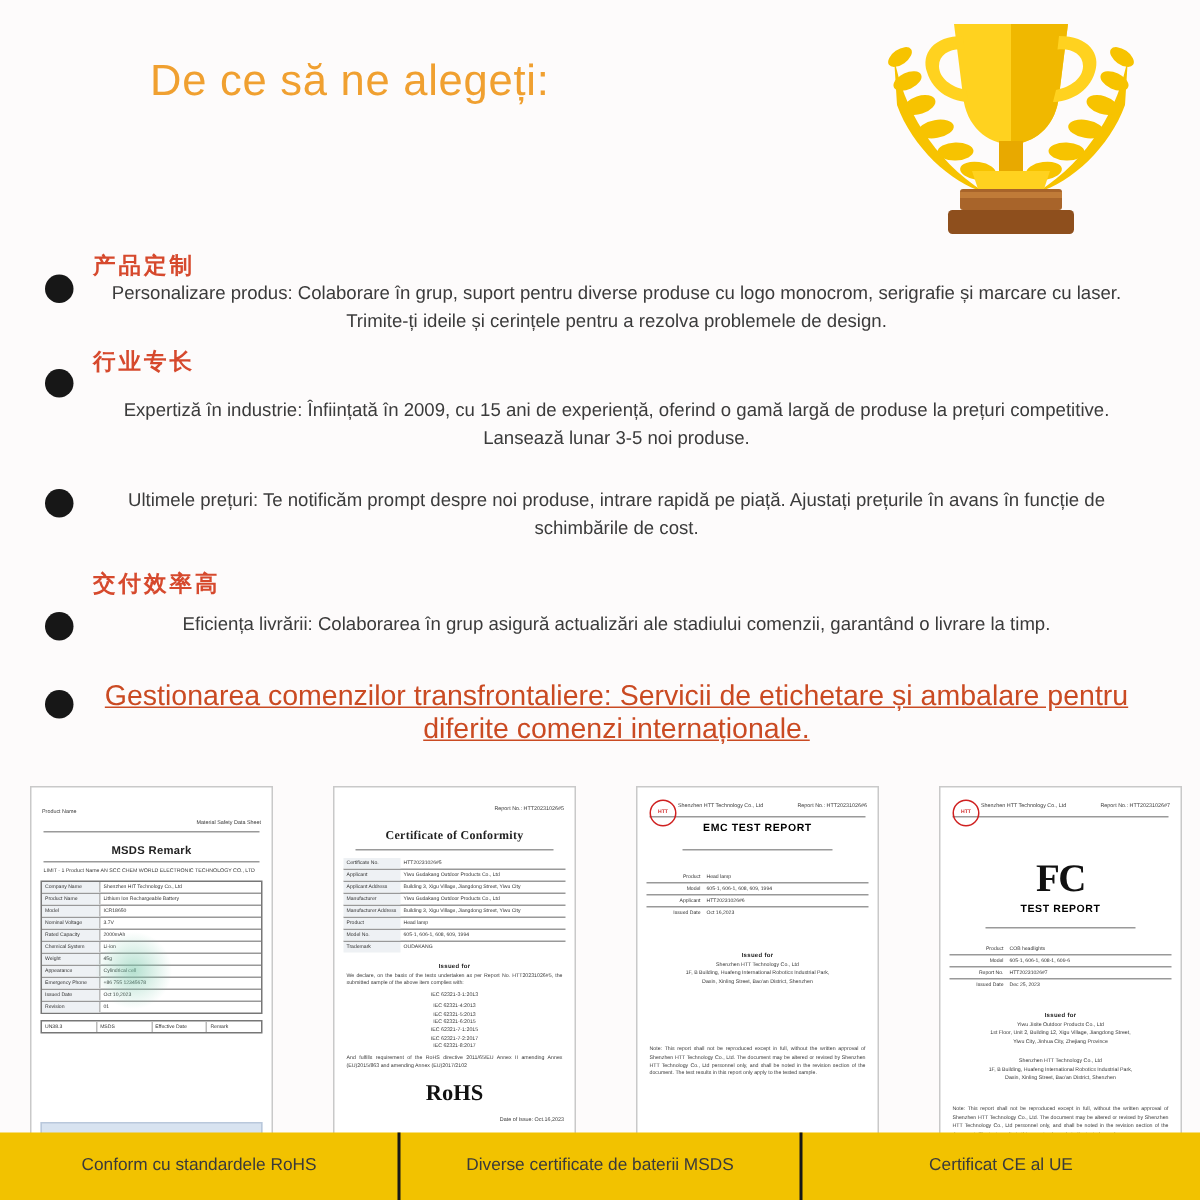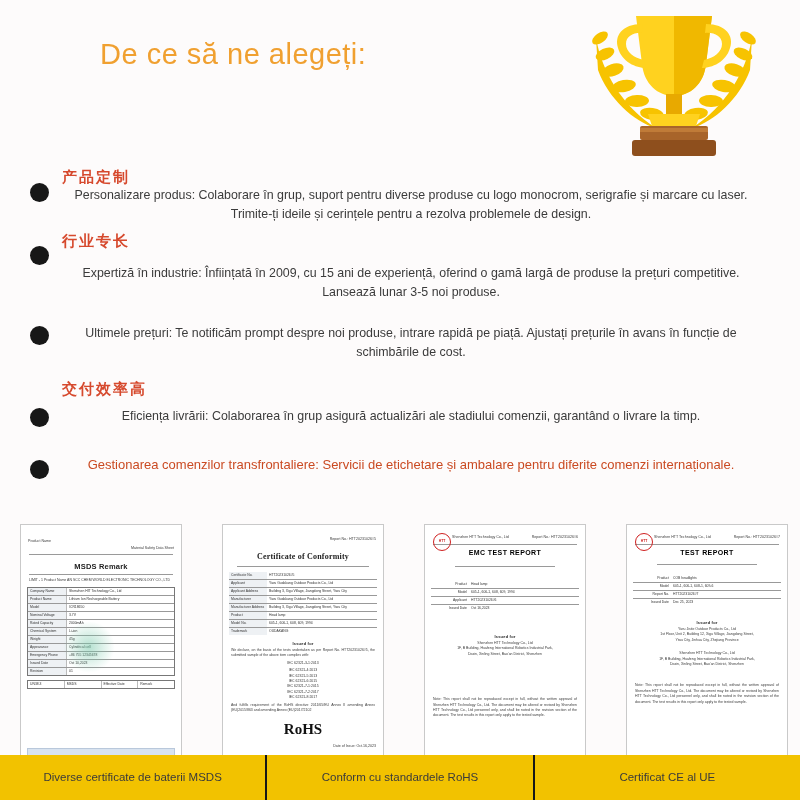--- a/index.html
+++ b/index.html
@@ -27,21 +27,21 @@
   .bullets{position:relative;height:335px;}
   .bullet-row{position:absolute;left:0;right:0;}
   .dot{
     position:absolute;left:30px;width:19px;height:19px;border-radius:50%;
     background:#171717;
   }
   .btext{
     position:absolute;left:62px;right:40px;
     text-align:center;color:#3b3b3b;font-size:12.4px;line-height:19px;
   }
-  .btext.big{font-size:13px;color:#ca4a22;line-height:22px;}
+  .btext.big{font-size:19px;color:#ca4a22;line-height:22px;text-decoration:underline;}
   .cjk{
     position:absolute;left:62px;
     color:#d33a1c;font-size:15px;font-weight:bold;letter-spacing:2px;
     opacity:.92;white-space:nowrap;
   }
 
   
   .certs{position:absolute;left:0;top:506px;width:800px;height:294px;}
   .cert{
     position:absolute;top:18px;width:160px;height:240px;
@@ -346,20 +346,21 @@
       <div class="footnum">Page 1</div>
     </div>
 
     <div class="cert" style="left:626px;">
       <div class="stamp" style="left:8px;top:8px;">HTT</div>
       <div class="tinyrow" style="margin-top:10px;justify-content:space-between;">
         <span style="padding-left:20px;">Shenzhen HTT Technology Co., Ltd</span>
         <span>Report No.: HTT20231026#7</span>
       </div>
       <div class="cline" style="margin:4px 8px;"></div>
+      <div class="fcc-mark">FC</div>
       <div class="ce-title">TEST REPORT</div>
       <div class="cline" style="margin:8px 30px;"></div>
       <div class="tbl" style="border:none;margin-top:10px;">
         <div>
             <span class="lbl" style="border-right:none;background:none;text-align:right;">Product</span>
             <span style="border-right:none;">COB headlights</span>
           </div>
         <div>
             <span class="lbl" style="border-right:none;background:none;text-align:right;">Model</span>
             <span style="border-right:none;">605-1, 606-1, 608-1, 609-6</span>
@@ -380,18 +381,18 @@
       <div class="tiny-p" style="text-align:center;white-space:pre-line;margin-top:8px;">Shenzhen HTT Technology Co., Ltd
 1F, B Building, Huafeng International Robotics Industrial Park,
 Daxin, Xinling Street, Bao'an District, Shenzhen</div>
       <div class="tiny-p" style="margin-top:16px;">Note: This report shall not be reproduced except in full, without the written approval of Shenzhen HTT Technology Co., Ltd. The document may be altered or revised by Shenzhen HTT Technology Co., Ltd personnel only, and shall be noted in the revision section of the document. The test results in this report only apply to the tested sample.</div>
       <div class="footnum">Page 1</div>
     </div>
 
   </div>
 
   <div class="captions">
+    <div class="caption">Conform cu standardele RoHS</div>
     <div class="caption">Diverse certificate de baterii MSDS</div>
-    <div class="caption">Conform cu standardele RoHS</div>
     <div class="caption">Certificat CE al UE</div>
   </div>
 
 </div>
 
 </body></html>

